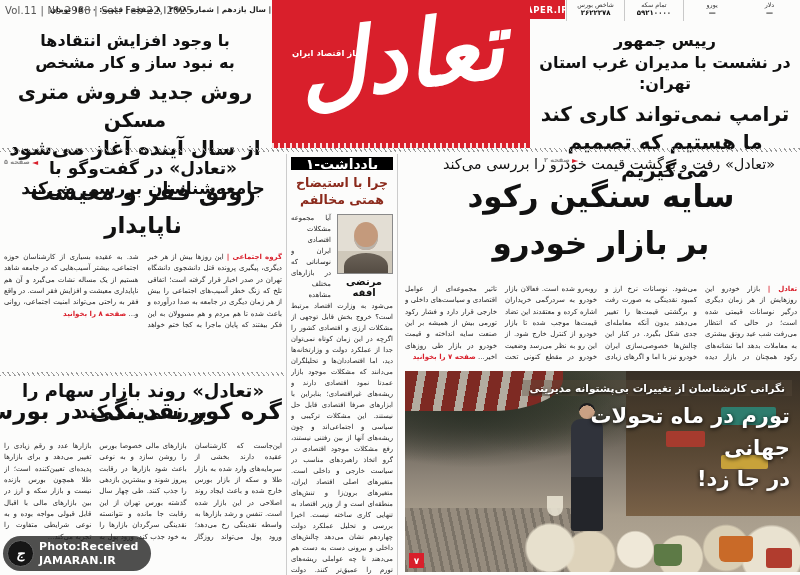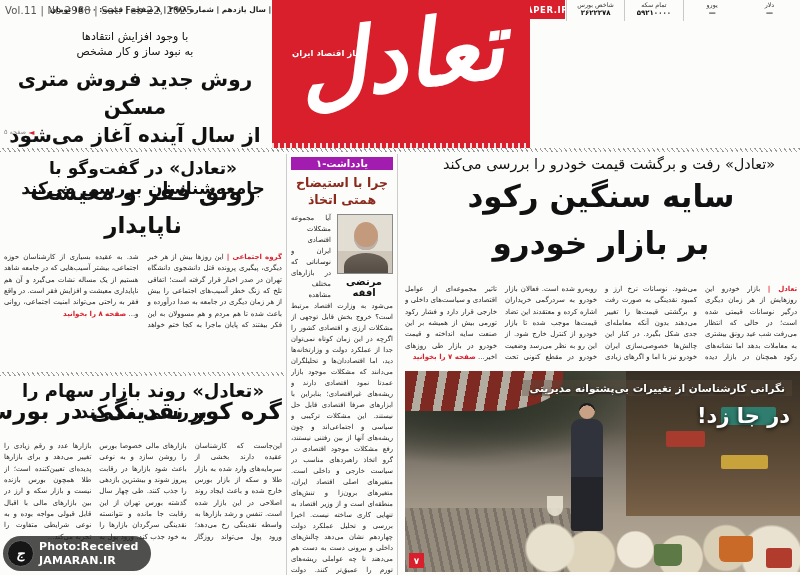--- a/index.html
+++ b/index.html
@@ -21,25 +21,25 @@
   .stat .val{font-size:7px;font-weight:700;color:#111;line-height:1.2;}
   
   .masthead{position:absolute;left:272px;top:0;width:258px;height:148px;background:#d91f2b;overflow:hidden;}
   .masthead::after{content:"";position:absolute;left:0;right:0;bottom:0;height:5px;
     background:repeating-linear-gradient(90deg,rgba(255,255,255,.85) 0 2px,transparent 2px 6px);}
   .logo-cal{position:absolute;left:0;right:0;top:-4px;text-align:center;color:#fff;
     font-size:92px;font-weight:900;font-style:italic;line-height:1.35;transform:rotate(-7deg);}
   .tagline{position:absolute;right:168px;top:48px;color:#fff;font-size:8.5px;font-weight:700;}
   
   .tstory{position:absolute;top:24px;height:122px;text-align:center;}
-  .tstory .kick{font-size:11px;font-weight:400;line-height:1.35;padding-top:6px;}
+  .tstory .kick{font-size:16px;font-weight:700;line-height:1.35;padding-top:6px;}
   .tstory .head{font-size:20px;font-weight:900;line-height:1.4;margin-top:5px;letter-spacing:-.2px;}
   .story-housing{left:2px;width:266px;}
   .story-president{left:532px;width:266px;}
-  .pmark{position:absolute;font-size:6.5px;color:#888;font-weight:400;}
+  .pmark{position:absolute;font-size:6.5px;color:#888;font-weight:700;margin-top:30px;}
   .pmark .tri{color:#d91f2b;font-size:8px;vertical-align:-1px;}
   
   .hatch{position:absolute;height:4px;background:repeating-linear-gradient(55deg,#9a9a9a 0 1px,transparent 1px 4px);}
   .vline{position:absolute;width:1px;background:#ccc;}
   
   .car-kick{position:absolute;left:405px;top:156px;width:392px;text-align:center;font-size:14.5px;font-weight:400;margin-left:8px;}
   .car-head{position:absolute;left:405px;top:173px;width:392px;text-align:center;font-size:31px;font-weight:900;line-height:1.5;letter-spacing:-.5px;}
   .body-cols{position:absolute;overflow:hidden;font-size:7px;line-height:1.62;text-align:justify;color:#1c1c1c;column-fill:balance;}
   .car-body{left:405px;top:284px;width:392px;height:84px;column-count:4;column-gap:8px;}
   .lead-red{color:#d91f2b;font-weight:700;}
@@ -78,21 +78,21 @@
     background:radial-gradient(circle at 50% 65%,#c9a184 60%,#1e1e20 62%);}
   .bag{position:absolute;left:36%;top:62%;width:16px;height:20px;background:rgba(236,230,214,.85);border-radius:0 0 45% 45%;}
   .photo-kick{position:absolute;right:8px;top:9px;color:#fff;font-size:10.5px;font-weight:700;
     padding:2px 7px;background:rgba(90,75,60,.38);text-shadow:0 1px 3px rgba(0,0,0,.9);}
   .photo-head{position:absolute;right:10px;top:30px;width:250px;text-align:right;color:#fff;
     font-size:21px;font-weight:900;line-height:1.5;text-shadow:0 1px 4px rgba(0,0,0,.95);}
   .page-badge{position:absolute;left:4px;bottom:4px;width:15px;height:15px;background:#d91f2b;color:#fff;
     font-size:9px;font-weight:700;display:flex;align-items:center;justify-content:center;}
   
   .note{position:absolute;left:291px;top:157px;width:102px;height:418px;overflow:hidden;}
-  .note-bar{height:13px;background:#a21caf;color:#fff;font-size:10px;font-weight:700;
+  .note-bar{height:13px;background:#000000;color:#fff;font-size:14px;font-weight:700;
     display:flex;align-items:center;justify-content:center;}
   .note-title{color:#8b2a1c;font-size:12.5px;font-weight:900;text-align:center;line-height:1.35;margin:5px 0 4px;}
   .note-photo{float:right;width:58px;margin:1px 0 3px 4px;text-align:center;}
   .portrait{position:relative;width:56px;height:60px;border:1px solid #8a8a8a;background:linear-gradient(180deg,#e3ded4 0 62%,#cfc8ba 62%);overflow:hidden;}
   .portrait::before{content:"";position:absolute;left:16px;top:7px;width:24px;height:28px;border-radius:50% 50% 46% 46%;
     background:#c49a7c;box-shadow:0 -3px 0 0 #b9b3ab inset;}
   .portrait::after{content:"";position:absolute;left:6px;bottom:-6px;width:44px;height:26px;border-radius:50% 50% 0 0;
     background:linear-gradient(180deg,#6b6258,#4e463d);}
   .note-caption{font-size:10px;font-weight:700;margin-top:2px;}
   .note-body{font-size:6.8px;line-height:1.62;text-align:justify;color:#1c1c1c;}
@@ -152,20 +152,34 @@
     <div class="head">
       <div>روش جدید فروش متری مسکن</div>
       <div>از سال آینده آغاز می‌شود</div>
     </div>
     <div class="pmark" style="left:2px;top:104px;">
       <span class="tri">◄</span>
       <span>صفحه ۵</span>
     </div>
   </div>
 
+  <div class="tstory story-president">
+    <div class="kick">
+      <div>رییس جمهور</div>
+      <div>در نشست با مدیران غرب استان تهران:</div>
+    </div>
+    <div class="head">
+      <div>ترامپ نمی‌تواند کاری کند</div>
+      <div>ما هستیم که تصمیم می‌گیریم</div>
+    </div>
+    <div class="pmark" style="left:12px;top:102px;">
+      <span class="tri">►</span>
+      <span>صفحه ۲</span>
+    </div>
+  </div>
 
   <div class="hatch" style="left:0;top:148px;width:800px;"></div>
   <div class="hatch" style="left:0;top:372px;width:287px;"></div>
   <div class="vline" style="left:286px;top:154px;height:421px;"></div>
   <div class="vline" style="left:397px;top:154px;height:421px;"></div>
 
   <div class="car-kick">«تعادل» رفت و برگشت قیمت خودرو را بررسی می‌کند</div>
   <div class="car-head">
     <div>سایه سنگین رکود</div>
     <div>بر بازار خودرو</div>
@@ -185,28 +199,29 @@
     <div class="shelf3"></div>
     <div class="planks"></div>
     <div class="sacks"></div>
     <div class="bucket-o"></div>
     <div class="bucket-g"></div>
     <div class="tub-r"></div>
     <div class="man"></div>
     <div class="bag"></div>
     <div class="photo-kick">نگرانی کارشناسان از تغییرات بی‌پشتوانه مدیریتی</div>
     <div class="photo-head">
+      <div>تورم در ماه تحولات جهانی</div>
       <div>در جا زد!</div>
     </div>
     <div class="page-badge">۷</div>
   </div>
 
   <div class="note">
     <div class="note-bar">یادداشت-۱</div>
-    <div class="note-title">چرا با استیضاح همتی اتخاذ</div>
+    <div class="note-title">چرا با استیضاح همتی مخالفم</div>
     <div class="note-photo">
       <div class="portrait"></div>
       <div class="note-caption">مرتضی افقه</div>
     </div>
     <div class="note-body">آیا مجموعه مشکلات اقتصادی ایران و نوساناتی که در بازارهای مختلف مشاهده می‌شود به وزارت اقتصاد مرتبط است؟ خروج بخش قابل توجهی از مشکلات ارزی و اقتصادی کشور را اگرچه در این زمان کوتاه نمی‌توان جدا از عملکرد دولت و وزارتخانه‌ها دید، اما اقتصاددان‌ها و تحلیلگران می‌دانند که مشکلات موجود بازار عمدتا نمود اقتصادی دارند و ریشه‌های غیراقتصادی؛ بنابراین با ابزارهای صرفا اقتصادی قابل حل نیستند. این مشکلات ترکیبی و سیاسی و اجتماعی‌اند و چون ریشه‌های آنها از بین رفتنی نیستند، رفع مشکلات موجود اقتصادی در گرو اتخاذ راهبردهای مناسب در سیاست خارجی و داخلی است. متغیرهای اصلی اقتصاد ایران، متغیرهای برون‌زا و تنش‌های منطقه‌ای است و از وزیر اقتصاد به تنهایی کاری ساخته نیست. اخیرا بررسی و تحلیل عملکرد دولت چهاردهم نشان می‌دهد چالش‌های داخلی و بیرونی دست به دست هم می‌دهند تا چه عواملی ریشه‌های تورم را عمیق‌تر کنند. دولت چهاردهم در شرایطی مراسم تحلیف خود را برگزار کرد که ترور اسماعیل هنیه در تهران و رخدادهای مهم در لبنان و منطقه فضای اقتصاد را ملتهب کرده بود و روی همه بازارها اثر گذاشت...</div>
   </div>
 
   <div class="soc-kick">«تعادل» در گفت‌وگو با جامعه‌شناسان بررسی می‌کند</div>
   <div class="soc-head">
     <div>رونق فقر و معیشت ناپایدار</div>

